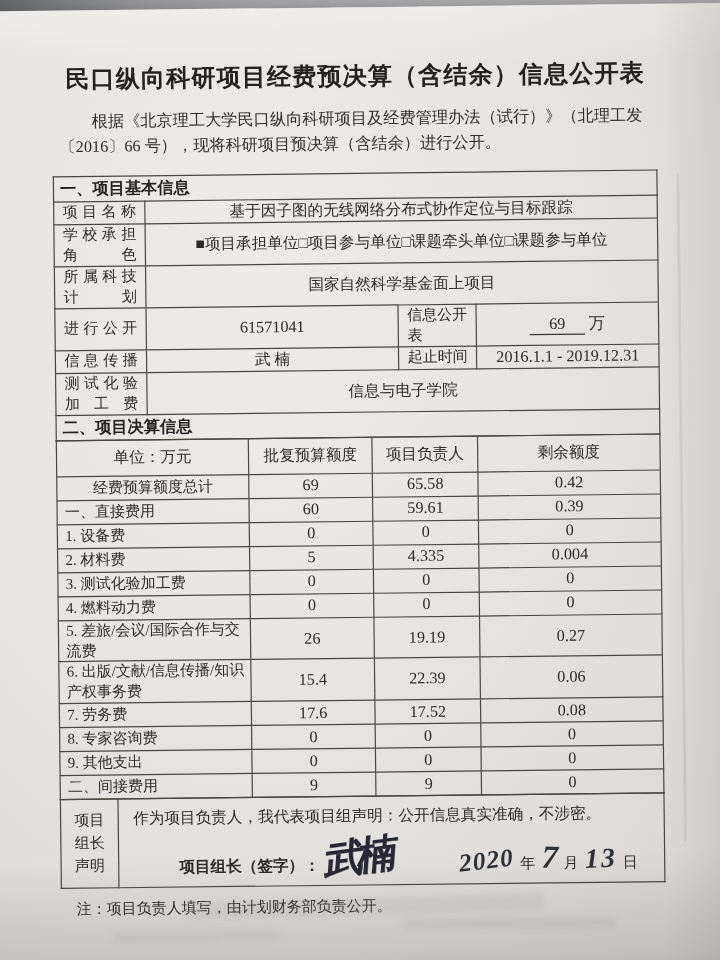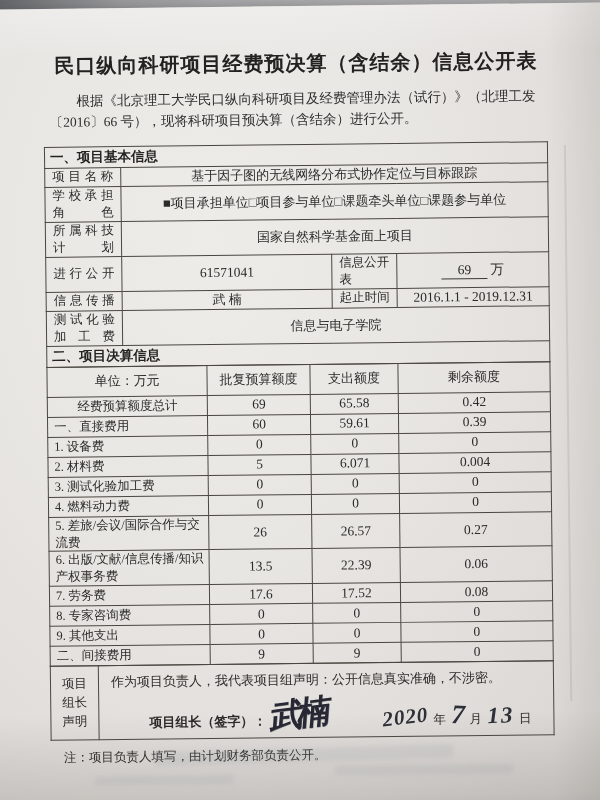--- a/index.html
+++ b/index.html
@@ -124,21 +124,21 @@
       <colgroup>
           <col style="width:160px">
           <col style="width:103px">
           <col style="width:88px">
           <col style="width:152px">
         </colgroup>
       <tbody>
           <tr class="hdr-row">
         <td>单位：万元</td>
         <td>批复预算额度</td>
-        <td>支出额度</td>
+        <td>项目负责人</td>
         <td>剩余额度</td>
       </tr>
       </tbody>
         <tbody id="budget-rows">
           <tr>
             <td class="lbl-center" style="height: 20px;">经费预算额度总计</td>
             <td class="num-cell">69</td>
             <td class="num-cell">65.58</td>
             <td class="num-cell">0.42</td>
           </tr>
@@ -150,44 +150,44 @@
           </tr>
           <tr>
             <td class="lbl-left" style="height: 20px;">1. 设备费</td>
             <td class="num-cell">0</td>
             <td class="num-cell">0</td>
             <td class="num-cell">0</td>
           </tr>
           <tr>
             <td class="lbl-left" style="height: 20px;">2. 材料费</td>
             <td class="num-cell">5</td>
-            <td class="num-cell">6.071</td>
+            <td class="num-cell">4.335</td>
             <td class="num-cell">0.004</td>
           </tr>
           <tr>
             <td class="lbl-left" style="height: 20px;">3. 测试化验加工费</td>
             <td class="num-cell">0</td>
             <td class="num-cell">0</td>
             <td class="num-cell">0</td>
           </tr>
           <tr>
             <td class="lbl-left" style="height: 20px;">4. 燃料动力费</td>
             <td class="num-cell">0</td>
             <td class="num-cell">0</td>
             <td class="num-cell">0</td>
           </tr>
           <tr>
             <td class="lbl-left" style="height: 20px;">5. 差旅/会议/国际合作与交流费</td>
             <td class="num-cell">26</td>
-            <td class="num-cell">26.57</td>
+            <td class="num-cell">19.19</td>
             <td class="num-cell">0.27</td>
           </tr>
           <tr>
             <td class="lbl-left" style="height: 20px;">6. 出版/文献/信息传播/知识产权事务费</td>
-            <td class="num-cell">13.5</td>
+            <td class="num-cell">15.4</td>
             <td class="num-cell">22.39</td>
             <td class="num-cell">0.06</td>
           </tr>
           <tr>
             <td class="lbl-left" style="height: 20px;">7. 劳务费</td>
             <td class="num-cell">17.6</td>
             <td class="num-cell">17.52</td>
             <td class="num-cell">0.08</td>
           </tr>
           <tr>

